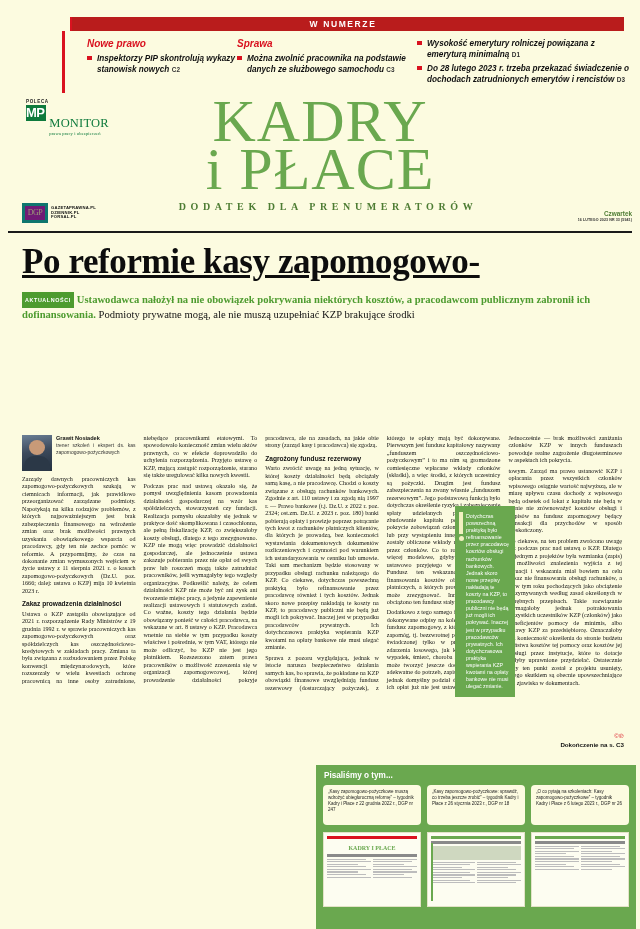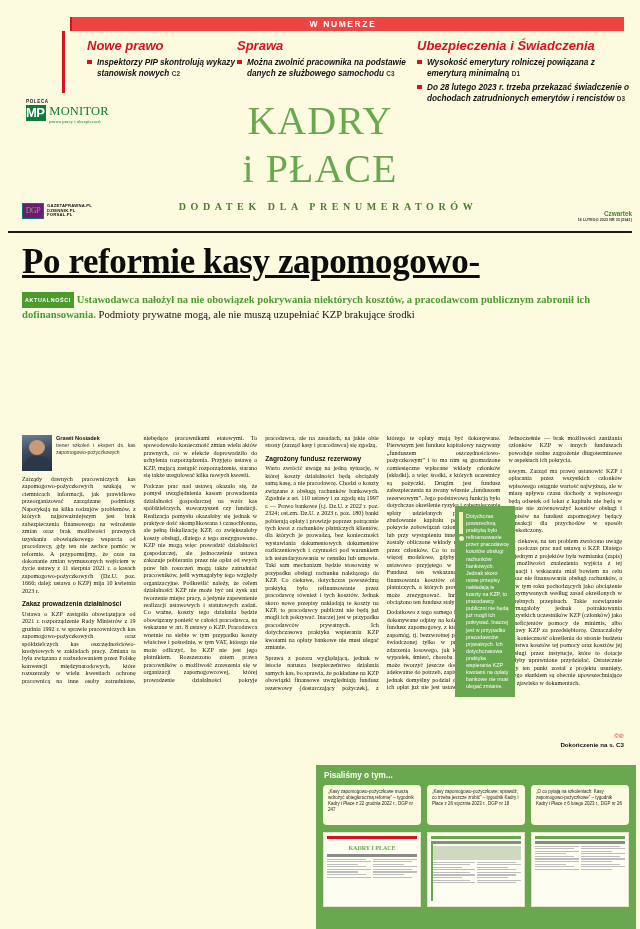--- a/index.html
+++ b/index.html
@@ -8,21 +8,21 @@
     background:#fcfbe0;
     font-family:"Liberation Serif", serif;
     color:#111;
   }
   .page{position:relative;width:640px;height:929px;background:#fcfbe0;}
 
   
   .banner-wrap{position:relative;height:14px;margin:17px 0 0 0;}
   .banner-red{
     position:absolute;left:62px;right:16px;top:0;height:14px;
-    background:#ef4444;
+    background:#b91c1c;
   }
   .banner-red .btxt{
     color:#fff;font-family:"Liberation Sans",sans-serif;
     font-weight:bold;font-size:8.5px;letter-spacing:1.6px;
     text-align:center;line-height:14px;
   }
   .banner-notch{
     position:absolute;left:62px;top:0;width:8px;height:14px;
     background:#fcfbe0;border-right:2px solid #d9121f;
   }
@@ -32,21 +32,21 @@
     display:flex;padding:7px 8px 0 22px;gap:0;
     border-left:3px solid #d9121f;margin-left:62px;height:62px;box-sizing:border-box;
   }
   .teaser{flex:0 0 auto;}
   .teaser.t1{width:150px;}
   .teaser.t2{width:180px;}
   .teaser.t3{width:auto;flex:1;}
   .teaser h3{
     margin:0 0 4px 0;color:#d9121f;
     font-family:"Liberation Sans",sans-serif;
-    font-style:italic;font-weight:bold;font-size:13px;
+    font-style:italic;font-weight:bold;font-size:10px;
   }
   .teaser ul{margin:0;padding:0;list-style:none;}
   .teaser li{
     position:relative;padding-left:10px;margin-bottom:3px;
     font-family:"Liberation Sans",sans-serif;font-style:italic;
     font-weight:bold;font-size:8.2px;line-height:1.35;color:#111;
   }
   .teaser li:before{
     content:"";position:absolute;left:0;top:2.5px;
     width:4.5px;height:4.5px;background:#d9121f;
@@ -59,47 +59,47 @@
     position:absolute;left:26px;top:6px;
     font-family:"Liberation Sans",sans-serif;font-weight:bold;
     font-size:4.6px;letter-spacing:.6px;color:#222;
   }
   .mp-logo{position:absolute;left:26px;top:12px;display:flex;align-items:flex-start;}
   .mp-badge{
     background:#0e7a3c;color:#fff;font-family:"Liberation Sans",sans-serif;
     font-weight:bold;font-size:13px;line-height:14px;padding:1px 2px 1px 0;
     letter-spacing:-.6px;
   }
-  .mp-text{margin-left:3px;}
+  .mp-text{margin-left:3px;margin-top:12px;}
   .mp-title{
     font-family:"Liberation Serif",serif;font-size:12.5px;color:#0e7a3c;
     letter-spacing:.2px;line-height:13px;
   }
   .mp-sub{
     font-family:"Liberation Serif",serif;font-size:4.6px;color:#0e7a3c;
     letter-spacing:.1px;margin-top:1px;
   }
 
   .kadry{
     position:absolute;left:0;right:0;top:4px;text-align:center;
     color:#6aa84f;font-family:"Liberation Serif",serif;
-    font-size:40px;line-height:48px;letter-spacing:1px;
+    font-size:60px;line-height:48px;letter-spacing:1px;
   }
   .kadry .l2{display:block;}
   .dodatek{
     position:absolute;left:16px;right:0;top:108px;text-align:center;
     color:#4d7c33;font-family:"Liberation Serif",serif;font-weight:bold;
     font-size:10px;letter-spacing:4.6px;
   }
 
   .dgp{
     position:absolute;left:22px;top:110px;display:flex;align-items:center;
   }
   .dgp-mark{
-    width:20px;height:14px;border:1px solid #0f766e;color:#9a9a78;
+    width:20px;height:14px;border:3px solid #0f766e;color:#9a9a78;
     font-family:"Liberation Serif",serif;font-size:8px;line-height:13px;
     text-align:center;letter-spacing:-.5px;background:#701a75;
   }
   .dgp-urls{margin-left:3px;font-family:"Liberation Sans",sans-serif;
     font-weight:bold;font-size:4.2px;line-height:4.6px;letter-spacing:.2px;color:#111;}
 
   .issue{
     position:absolute;right:8px;top:117px;text-align:right;
   }
   .issue .day{
@@ -249,21 +249,20 @@
       <h3>Sprawa</h3>
       <ul>
         <li>
           <span>Można zwolnić pracownika na podstawie danych ze służbowego samochodu</span>
           <span class="pg">C3</span>
         </li>
       </ul>
     </div>
 
     <div class="teaser t3">
-      <h3>Ubezpieczenia i Świadczenia</h3>
       <ul>
         <li>
           <span>Wysokość emerytury rolniczej powiązana z emeryturą minimalną</span>
           <span class="pg">D1</span>
         </li>
         <li>
           <span>Do 28 lutego 2023 r. trzeba przekazać świadczenie o dochodach zatrudnionych emerytów i rencistów</span>
           <span class="pg">D3</span>
         </li>
       </ul>

